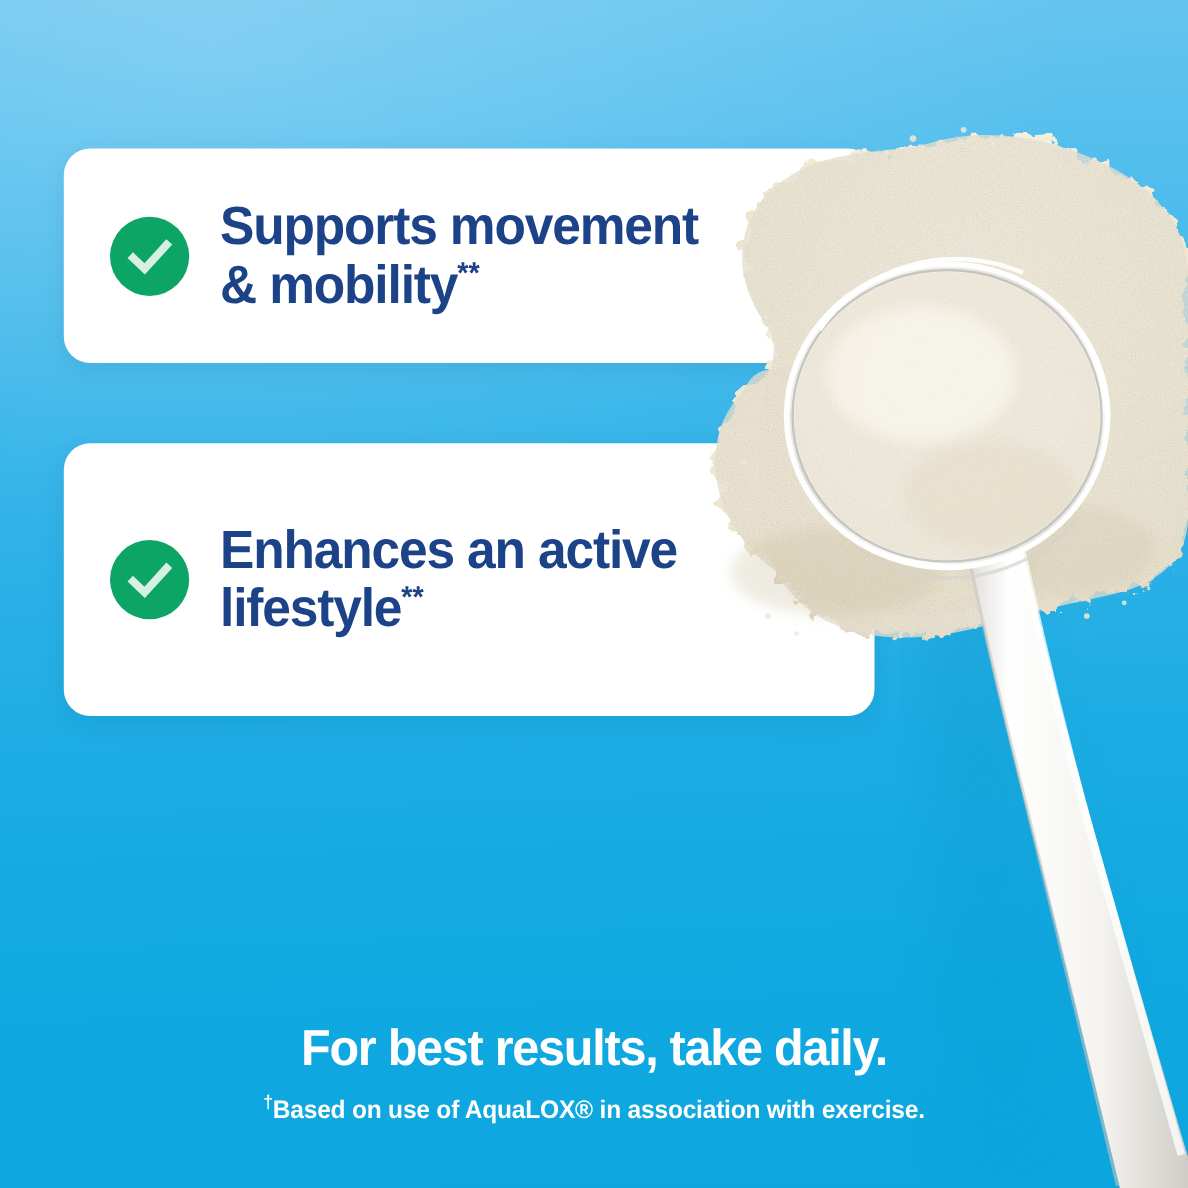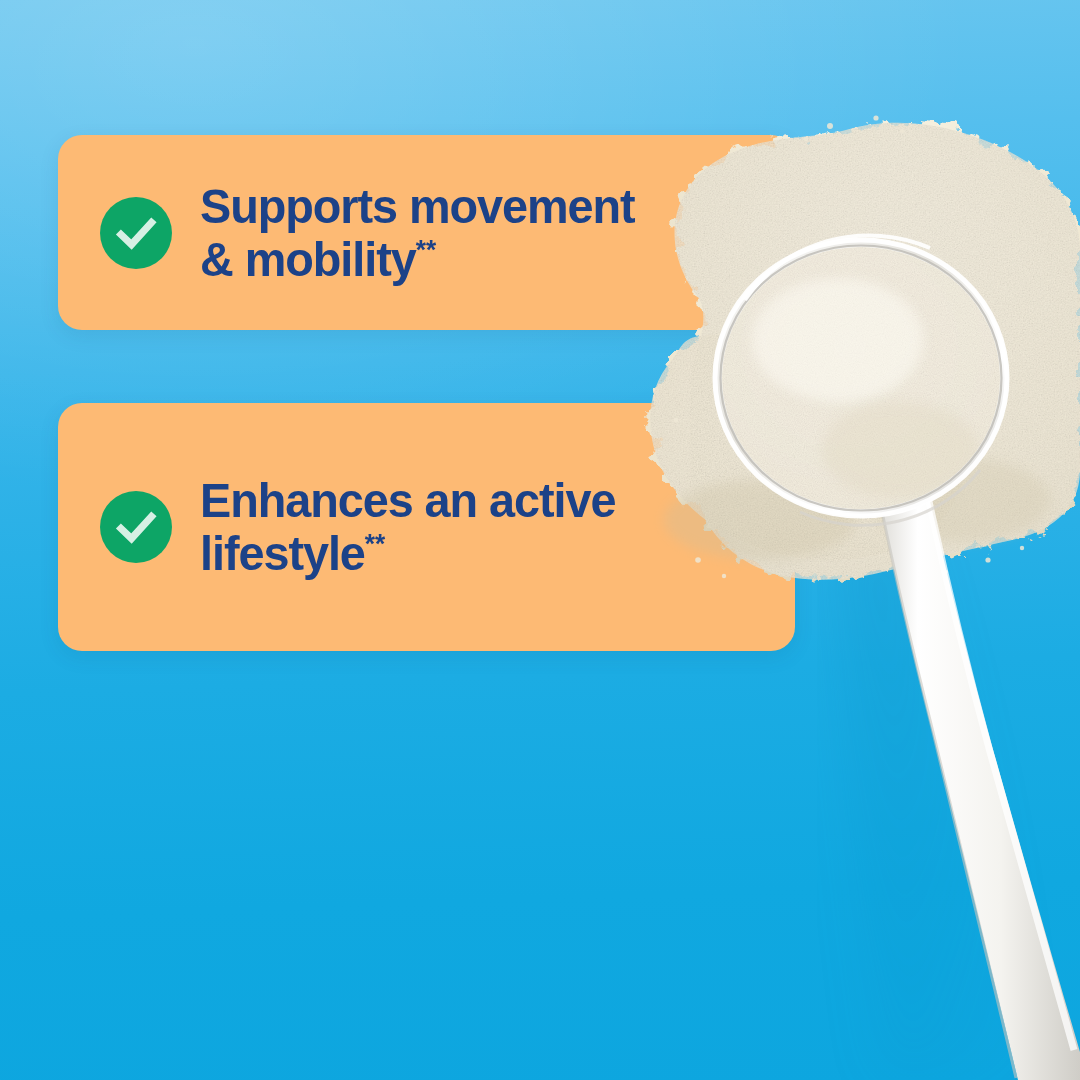--- a/index.html
+++ b/index.html
@@ -21,21 +21,21 @@
     background:radial-gradient(120% 70% at 18% 4%, rgba(255,255,255,.18) 0%, rgba(255,255,255,0) 60%);
   }
 
   
   .art{position:absolute;left:0;top:0;width:1080px;height:1080px;}
   .art svg{position:absolute;left:0;top:0;}
 
   
   .card{
     position:absolute;
-    background:#fdba74;
+    background:#ffffff;
     border-radius:24px;
     box-shadow:0 6px 20px rgba(6,70,110,.10);
   }
   #card-1{left:58px;top:135px;width:737px;height:195px;}
   #card-2{left:58px;top:403px;width:737px;height:248px;}
   #card-3{left:58px;top:676px;width:747px;height:192px;}
 
   .card-inner{
     position:absolute;inset:0;
     display:flex;align-items:center;
@@ -283,14 +283,18 @@
       </g>
 
       <ellipse cx="861" cy="378" rx="146" ry="138" fill="none" stroke="#FFFFFF" stroke-width="5" opacity=".95"></ellipse>
       <ellipse cx="861" cy="378" rx="140.5" ry="132.5" fill="none" stroke="#BFBDB7" stroke-width="2.2" opacity=".85"></ellipse>
       <path d="M745 300 A 147 139 0 0 1 930 248" fill="none" stroke="#FFFFFF" stroke-width="4" opacity=".9"></path>
       <path d="M980 470 A 147 139 0 0 1 800 512" fill="none" stroke="#D5D3CD" stroke-width="3" opacity=".7"></path>
     </svg>
   </div>
 
 
+  <div class="footer">
+    <div class="footer-head">For best results, take daily.</div>
+    <div class="footer-note"><sup>†</sup><span>Based on use of AquaLOX® in association with exercise.</span></div>
+  </div>
 
 </div>
 
 </body></html>

